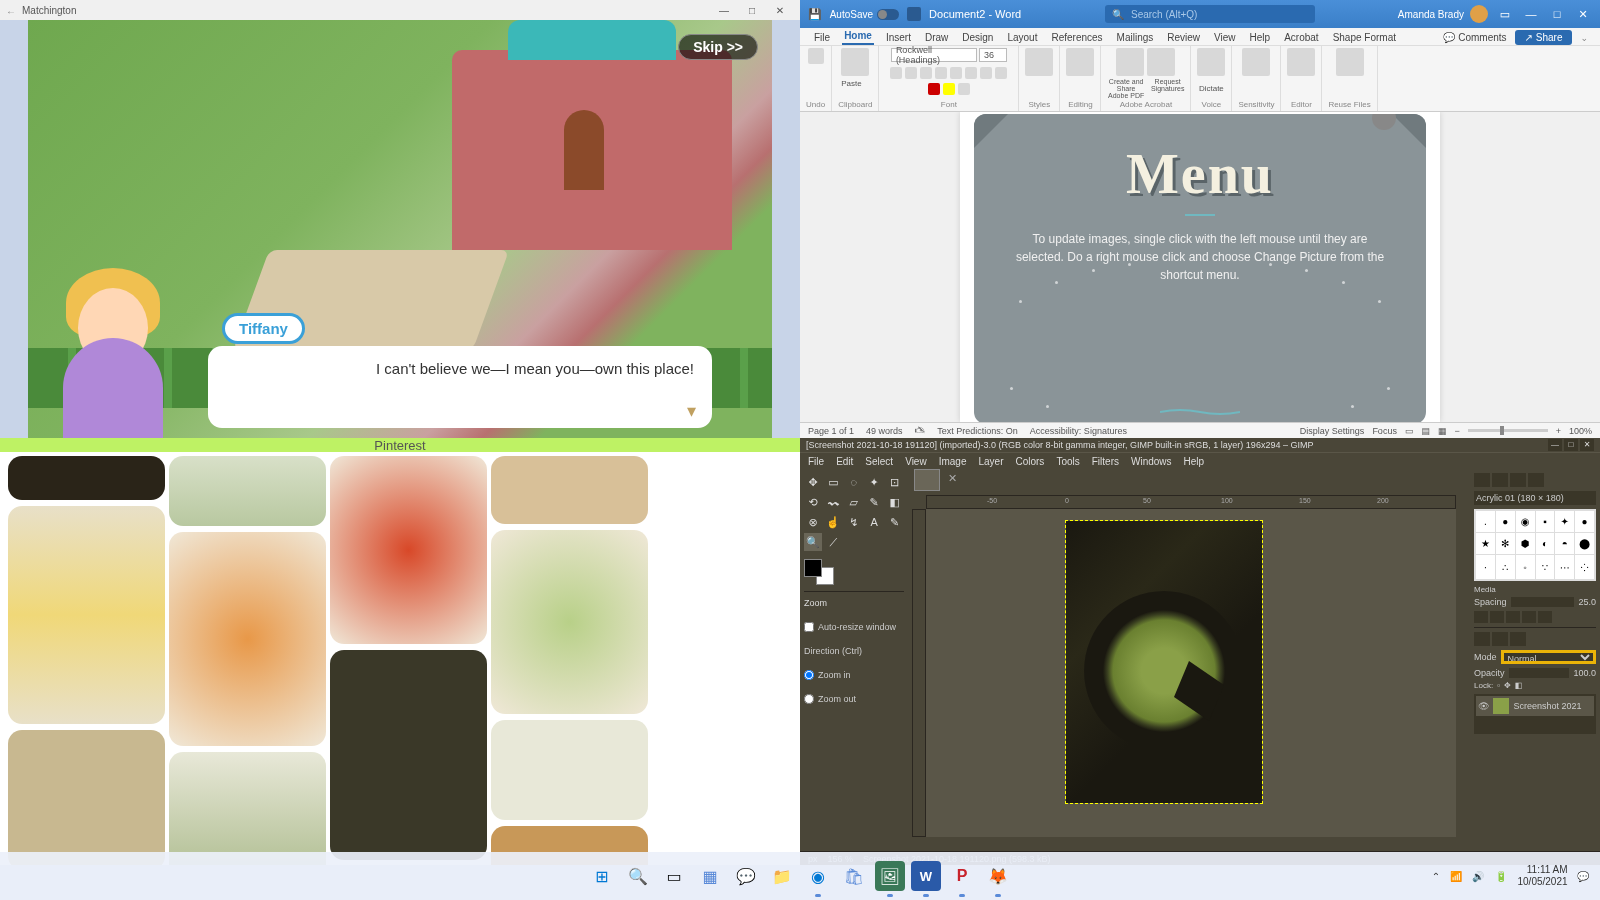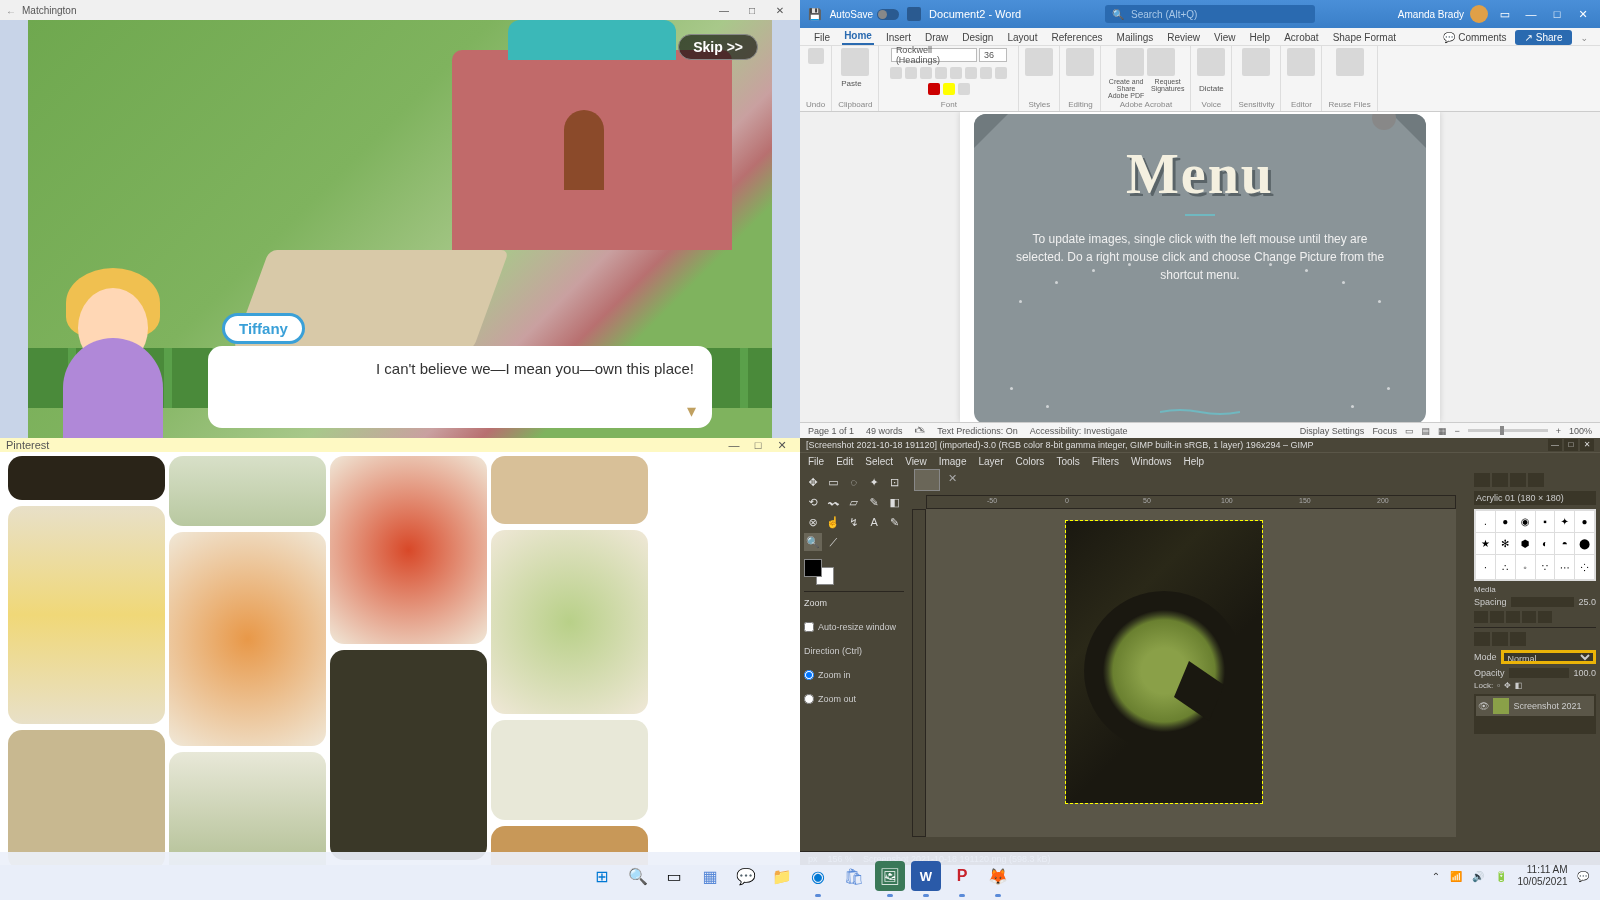--- a/index.html
+++ b/index.html
@@ -73,21 +73,21 @@
 .app-img { width:72px; height:72px; background:radial-gradient(circle,#f8e8c0 30%,#e8a850 60%,#a88850); border-radius:50%; border:4px solid #f0f0f0; }
 .shape-handle { position:absolute; width:24px; height:24px; background:#888; border-radius:50%; }
 .dots { position:absolute; inset:0; }
 .dots span { position:absolute; width:3px; height:3px; background:rgba(255,255,255,.6); border-radius:50%; }
 .word-status { position:absolute; bottom:0; left:0; right:0; height:16px; background:#f5f5f5; border-top:1px solid #ccc; display:flex; align-items:center; padding:0 8px; font-size:9px; color:#555; gap:12px; }
 .word-status .right { margin-left:auto; display:flex; gap:8px; align-items:center; }
 .zoom-slider { width:80px; height:3px; background:#ccc; position:relative; }
 .zoom-slider::after { content:''; position:absolute; left:40%; top:-3px; width:4px; height:9px; background:#888; }
 
 
-.pin-titlebar { height:14px; background:#fef9c3; display:flex; align-items:center; padding:0 6px; font-size:11px; color:#555; }
+.pin-titlebar { height:14px; background:#bef264; display:flex; align-items:center; padding:0 6px; font-size:13px; color:#555;flex-direction:column; }
 .pin-titlebar .spacer { flex:1; }
 .pin-titlebar .wc { width:24px; text-align:center; }
 .pin-masonry { position:absolute; top:14px; left:0; right:0; bottom:0; background:#fff; overflow:hidden; padding:4px 8px; }
 .pin-col { float:left; width:157px; margin-right:4px; }
 .pin-card { width:100%; border-radius:14px; margin-bottom:6px; background:#ccc; }
 
 
 .gimp-titlebar { height:14px; background:#4a4638; display:flex; align-items:center; padding:0 6px; font-size:9px; color:#ddd; }
 .gimp-titlebar .spacer { flex:1; }
 .gimp-titlebar .wc { width:14px; height:12px; background:#3a3628; margin-left:2px; text-align:center; font-size:8px; line-height:12px; }
@@ -309,21 +309,21 @@
             <path d="M0 4 Q20 0 40 4 T80 4" stroke="#70b8c0" stroke-width="2" fill="none"></path>
           </svg>
       </div>
     </div>
   </div>
   <div class="word-status">
     <span>Page 1 of 1</span>
     <span>49 words</span>
     <span>🖎</span>
     <span>Text Predictions: On</span>
-    <span>Accessibility: Investigate</span>
+    <span>Accessibility: Signatures</span>
     <div class="right">
       <span>Display Settings</span>
       <span>Focus</span>
       <span>▭</span>
       <span>▤</span>
       <span>▦</span>
       <span>−</span>
       <div class="zoom-slider"></div>
       <span>+</span>
       <span>100%</span>

